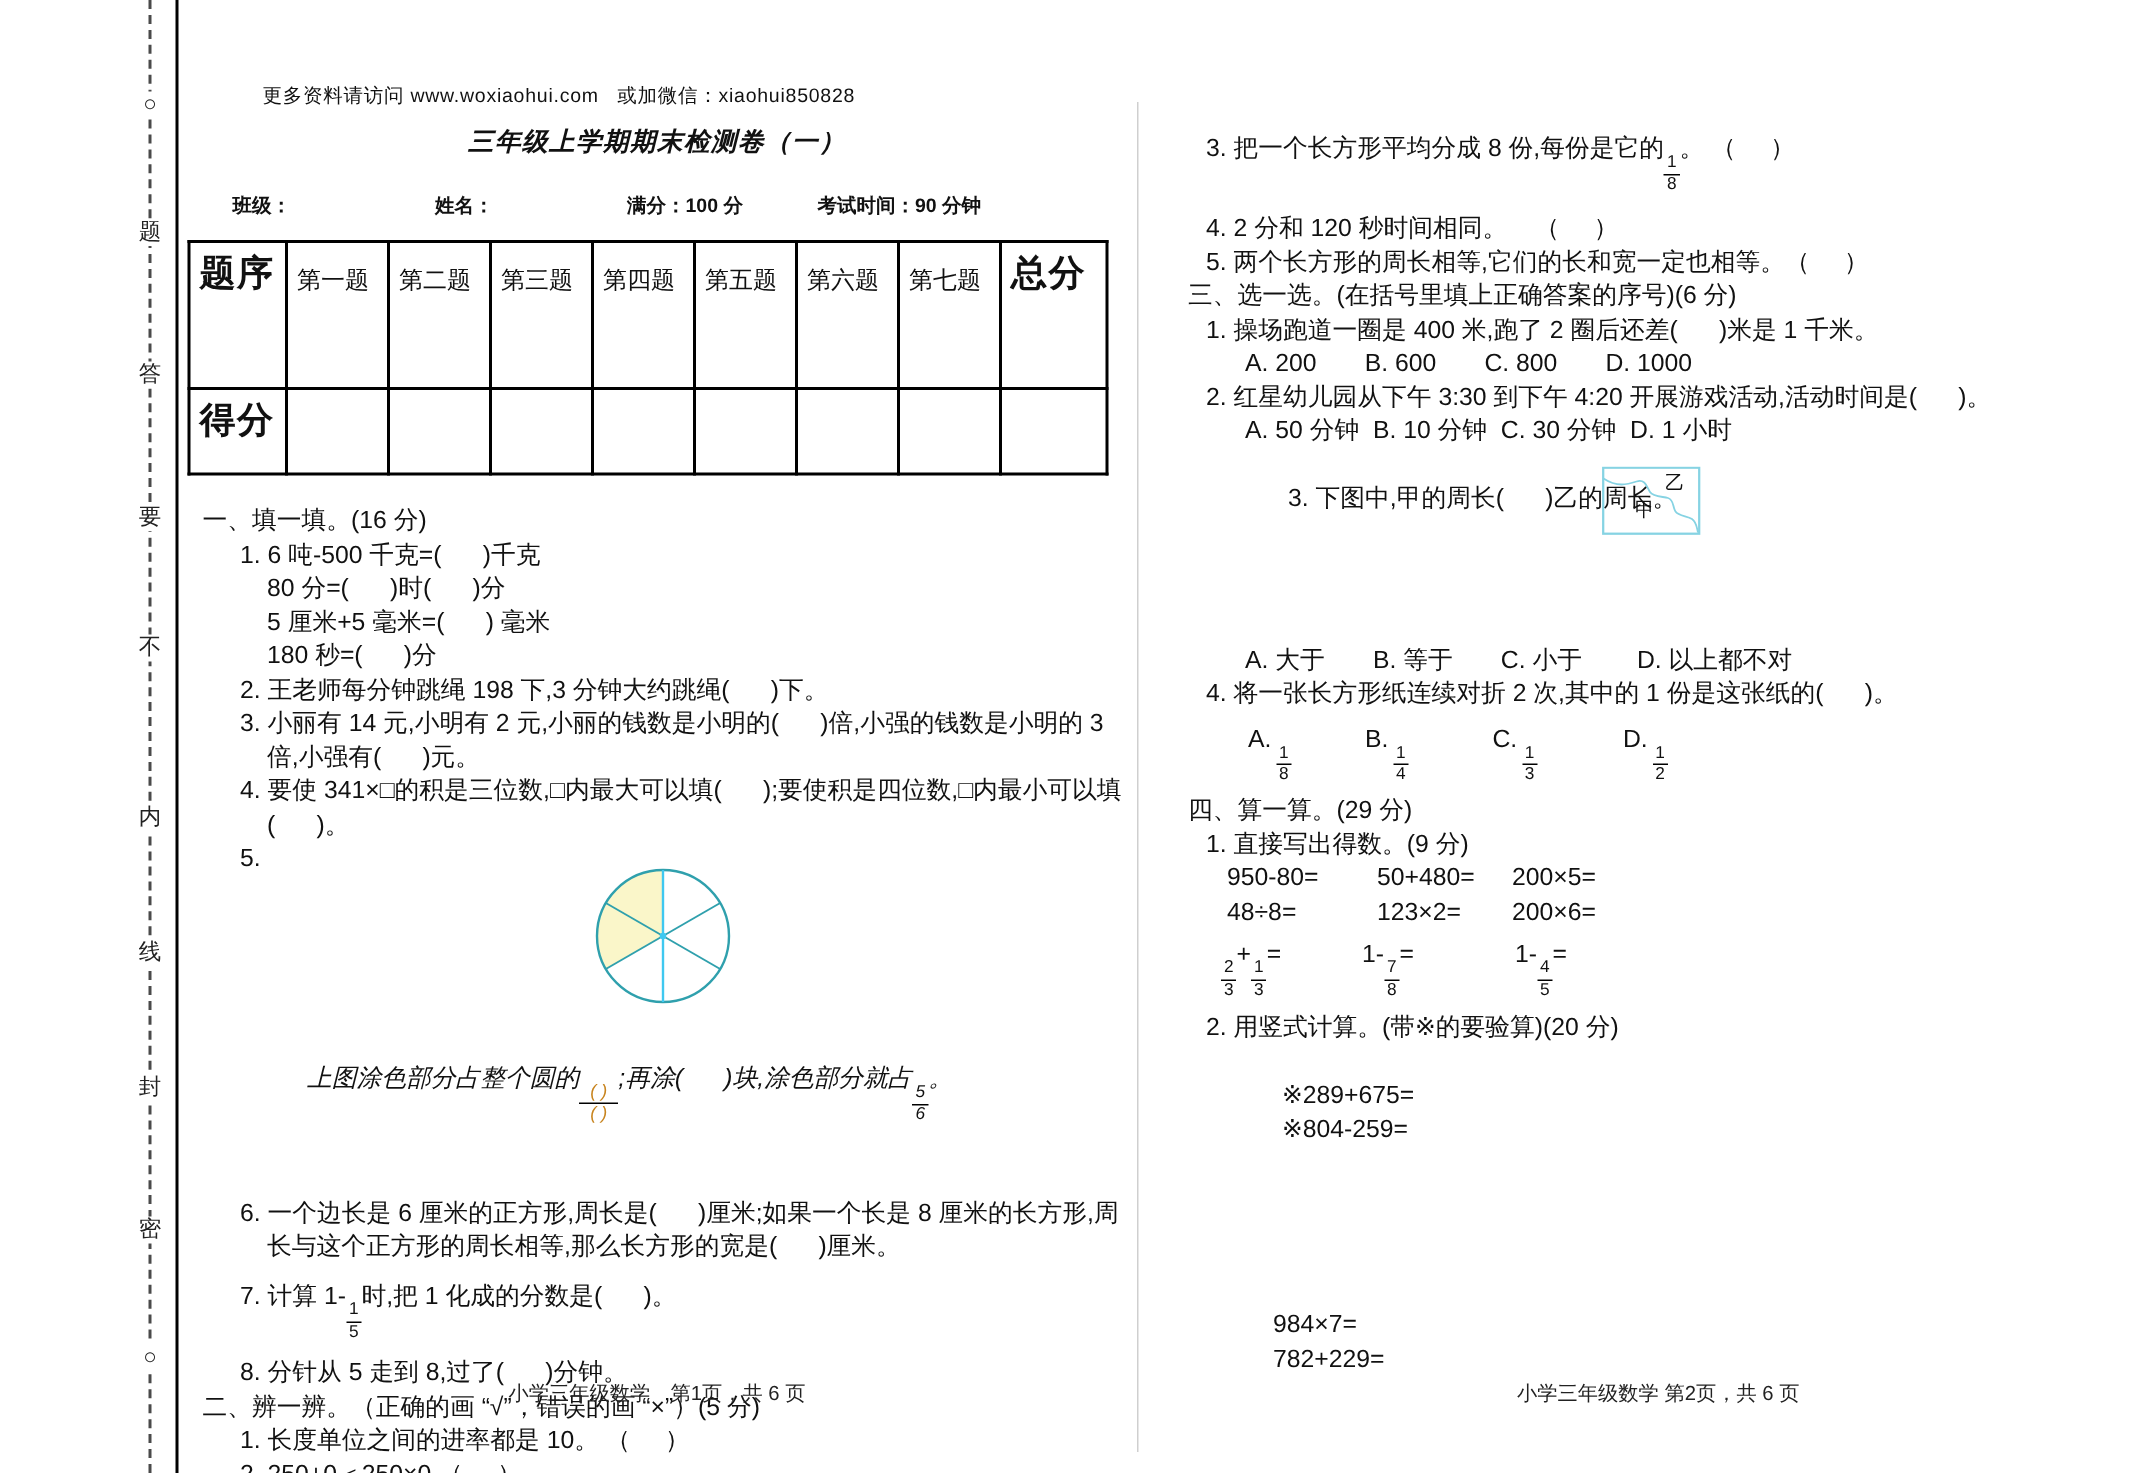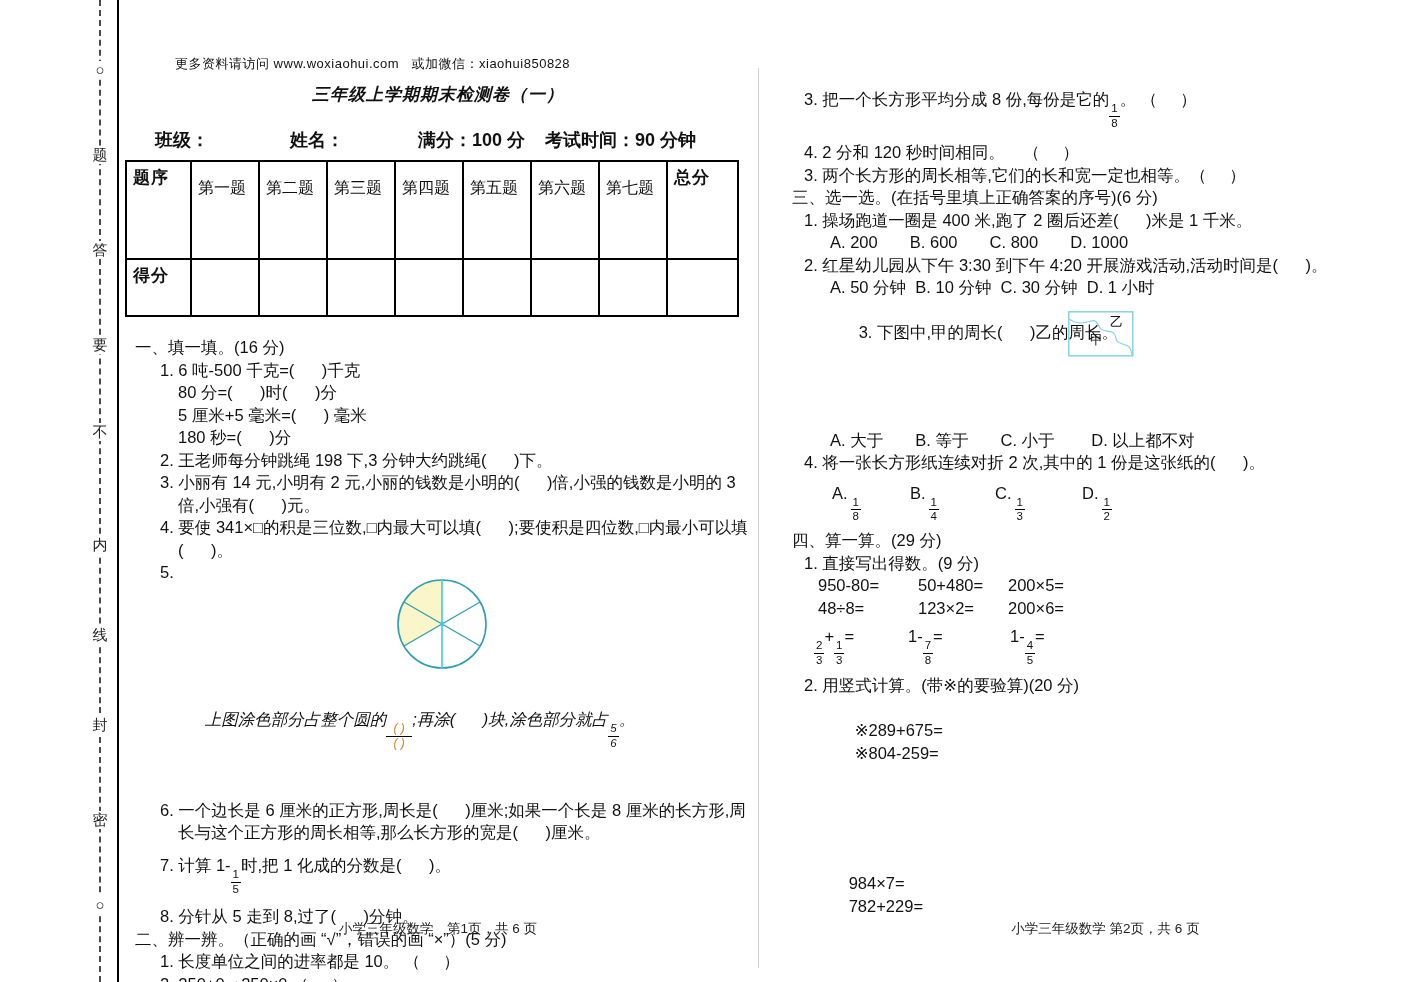--- a/index.html
+++ b/index.html
@@ -11,26 +11,26 @@
            background:#fff;line-height:18px;}
   .page-edge{position:absolute;left:117px;top:0;height:982px;width:0;border-left:2px solid #000;}
   .page-divider{position:absolute;left:758px;top:68px;height:900px;width:0;border-left:1px solid #cfcfcf;}
 
   .page{position:absolute;top:0;}
   .page1{left:118px;width:640px;height:982px;}
   .page2{left:790px;width:631px;height:982px;}
 
   .promo{position:absolute;left:27px;top:55px;font-size:13px;letter-spacing:.5px;white-space:pre;margin-left:30px;}
   .title{position:absolute;left:0;top:83px;width:100%;text-align:center;font-size:17px;font-weight:bold;letter-spacing:1px;font-style:italic;}
-  .info{position:absolute;left:0;top:128px;width:100%;height:24px;font-size:18px;font-weight:bold;}
+  .info{position:absolute;left:0;top:128px;width:100%;height:24px;font-size:13px;font-weight:bold;}
   .info span{position:absolute;top:0;white-space:pre;}
 
   table.score-table{position:absolute;left:7px;top:160px;border-collapse:collapse;table-layout:fixed;}
   table.score-table td{border:2px solid #000;vertical-align:top;padding:4px 6px;}
-  td.hd{font-size:17px;font-weight:bold;letter-spacing:1px;}
+  td.hd{font-size:24px;font-weight:bold;letter-spacing:1px;}
   td.colcell{font-size:16px;line-height:44px;padding:2px 12px;}
   tr.r1 td{height:88px;}
   tr.r2 td{height:47px;}
 
   .pbody{position:absolute;font-size:16.5px;line-height:22.5px;}
   .body1{left:15px;top:336px;width:618px;}
   .body2{left:0;top:80px;width:628px;}
   .pbody div{white-space:pre-wrap;}
   .sec{margin-left:2px;font-size:16.5px;}
   .q{padding-left:45px;text-indent:-18px;}
@@ -167,21 +167,21 @@
       <div class="q">2. 250+0＜250×0 （     ）</div>
     </div>
 
     <div class="footer">小学三年级数学　第1页，共 6 页</div>
   </div>
 
   <div class="page page2">
     <div class="pbody body2">
       <div class="q2i mt8"><span>3. 把一个长方形平均分成 8 份,每份是它的</span><span class="frac"><span class="num">1</span><span class="den">8</span></span><span>。 （     ）</span></div>
       <div class="q2i mt12">4. 2 分和 120 秒时间相同。    （     ）</div>
-      <div class="q2i">3. 两个长方形的周长相等,它们的长和宽一定也相等。（     ）</div>
+      <div class="q2i">5. 两个长方形的周长相等,它们的长和宽一定也相等。（     ）</div>
 
       <div class="sec">三、选一选。(在括号里填上正确答案的序号)(6 分)</div>
       <div class="q2i">1. 操场跑道一圈是 400 米,跑了 2 圈后还差(      )米是 1 千米。</div>
       <div class="opts">A. 200       B. 600       C. 800       D. 1000</div>
       <div class="q2i">2. 红星幼儿园从下午 3:30 到下午 4:20 开展游戏活动,活动时间是(      )。</div>
       <div class="opts">A. 50 分钟  B. 10 分钟  C. 30 分钟  D. 1 小时</div>
 
       <div class="q2i posrel">
         <span>3. 下图中,甲的周长(      )乙的周长。</span>
         <svg class="qfig" width="66" height="46" viewBox="0 0 66 46">

